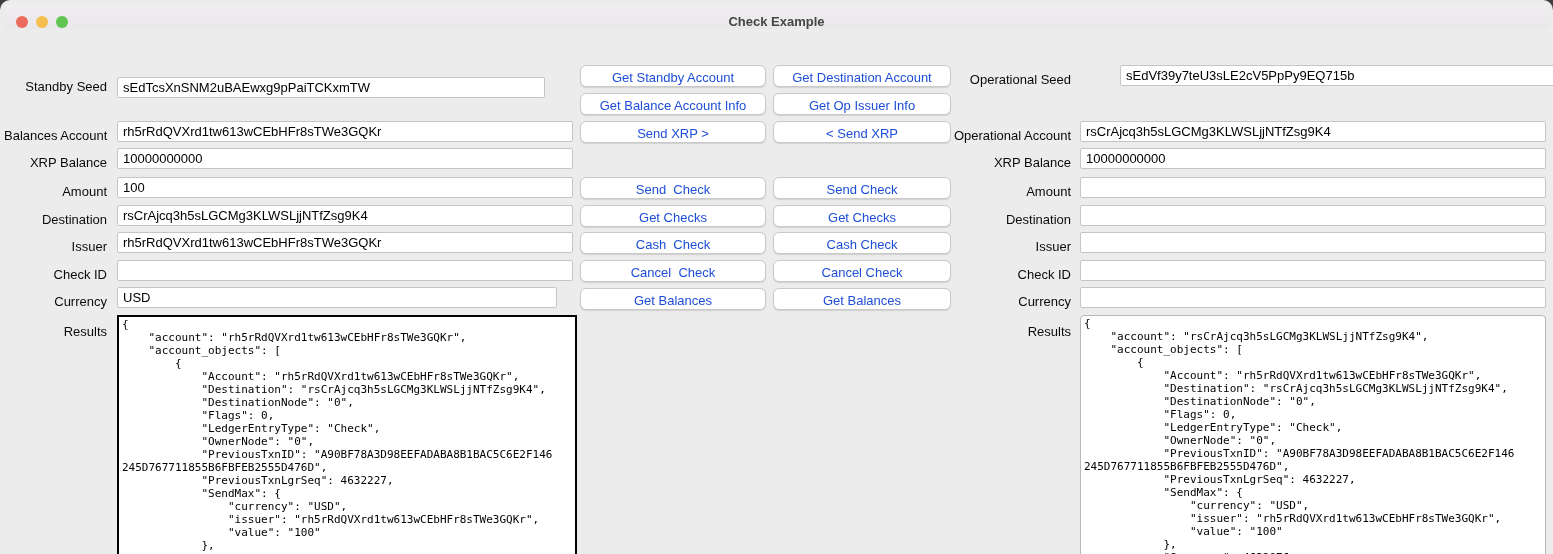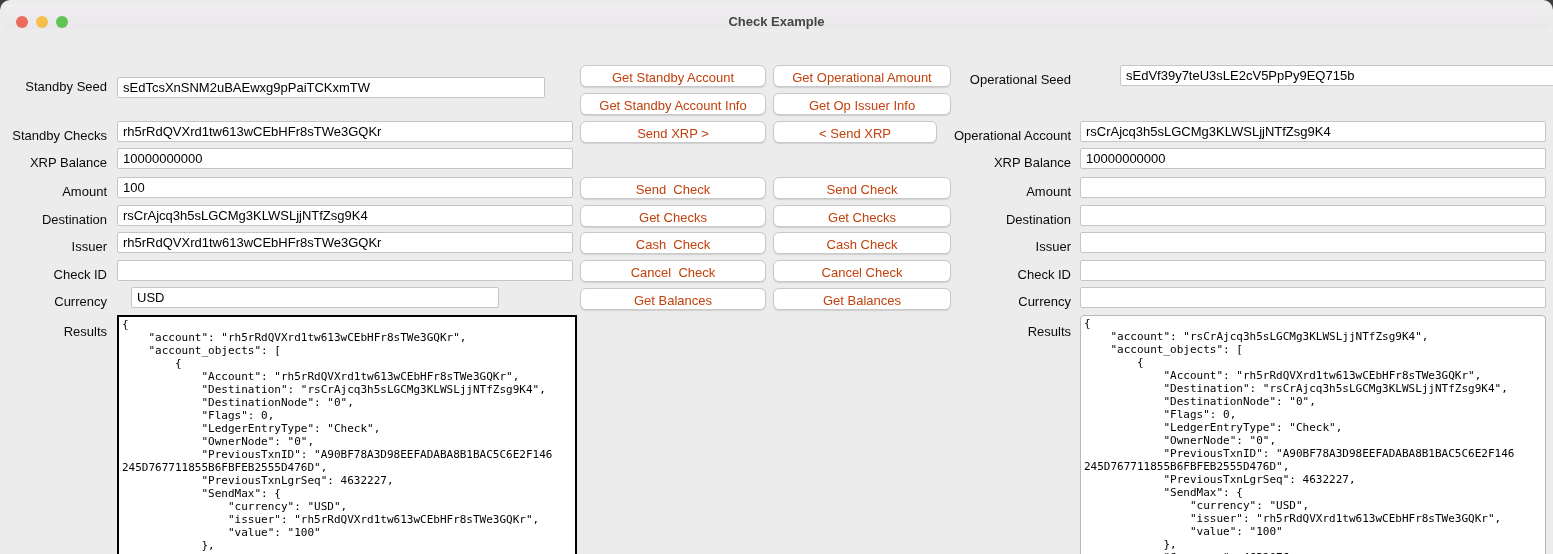--- a/index.html
+++ b/index.html
@@ -11,21 +11,21 @@
   .title { position: absolute; left: 0; right: 0; top: 0; height: 28px; line-height: 28px;
            text-align: center; font-size: 13px; font-weight: bold; color: #454545; }
   .traffic { position: absolute; left: 8px; top: 8px; display: flex; gap: 8px; }
   .tl { width: 12px; height: 12px; border-radius: 50%; display: inline-block; }
   .content { position: absolute; top: 29px; left: 0; width: 1553px; height: 525px; background: #ececec; }
   .lbl { position: absolute; height: 21px; line-height: 21px; font-size: 13px; color: #0b0b0b;
          text-align: right; white-space: nowrap; }
   .fld { position: absolute; height: 21px; font-size: 13px; color: #000; background: #fff;
          border: 1px solid #c5c5c5; border-radius: 2px; padding: 0 5px; outline: none;
          font-family: "Liberation Sans", sans-serif; }
-  .btn { position: absolute; height: 22px; font-size: 13px; color: #c2410c; background: #fff;
+  .btn { position: absolute; height: 22px; font-size: 13px; color: #1d4ed8; background: #fff;
          border: 1px solid #c9c9c9; border-radius: 6px; box-shadow: 0 1px 1px rgba(0,0,0,0.12);
          text-align: center; white-space: pre; font-family: "Liberation Sans", sans-serif; cursor: default; }
   .results { position: absolute; font-family: "DejaVu Sans Mono", monospace; font-size: 11px;
              line-height: 13px; background: #fff; color: #000; padding: 1px 3px;
              white-space: pre; overflow: hidden; resize: none; outline: none; border: none; }
   .results.focused { border: 2px solid #000; border-radius: 0; }
   .results.plain   { border: 1px solid #b8b8b8; border-radius: 4px; }
 </style>
 </head>
 <body>
@@ -37,34 +37,34 @@
       <span class="tl" style="background: rgb(245, 191, 79);"></span>
       <span class="tl" style="background: rgb(97, 197, 84);"></span>
     </div>
     <div class="title">Check Example</div>
   </div>
 
   <div class="content">
 
     <div class="lbl" style="left:0;width:111px;top:43px">Standby Seed</div>
     <input class="fld" style="left: 117px; width: 428px; top: 48px;" value="sEdTcsXnSNM2uBAEwxg9pPaiTCKxmTW">
-    <div class="lbl" style="left:0;width:111px;top:92px">Standby Checks</div>
+    <div class="lbl" style="left:0;width:111px;top:92px">Balances Account</div>
     <input class="fld" style="left: 117px; width: 456px; top: 92px;" value="rh5rRdQVXrd1tw613wCEbHFr8sTWe3GQKr">
     <div class="lbl" style="left:0;width:111px;top:119px">XRP Balance</div>
     <input class="fld" style="left: 117px; width: 456px; top: 119px;" value="10000000000">
     <div class="lbl" style="left:0;width:111px;top:148px">Amount</div>
     <input class="fld" style="left: 117px; width: 456px; top: 148px;" value="100">
     <div class="lbl" style="left:0;width:111px;top:176px">Destination</div>
     <input class="fld" style="left: 117px; width: 456px; top: 176px;" value="rsCrAjcq3h5sLGCMg3KLWSLjjNTfZsg9K4">
     <div class="lbl" style="left:0;width:111px;top:203px">Issuer</div>
     <input class="fld" style="left: 117px; width: 456px; top: 203px;" value="rh5rRdQVXrd1tw613wCEbHFr8sTWe3GQKr">
     <div class="lbl" style="left:0;width:111px;top:231px">Check ID</div>
     <input class="fld" style="left: 117px; width: 456px; top: 231px;" value="">
     <div class="lbl" style="left:0;width:111px;top:258px">Currency</div>
-    <input class="fld" style="left: 117px; width: 368px; top: 258px; margin-left: 14px;" value="USD">
+    <input class="fld" style="left: 117px; width: 440px; top: 258px;" value="USD">
 
     <div class="lbl" style="left:0;width:111px;top:288px">Results</div>
     <textarea class="results focused" style="left: 117px; top: 286px; width: 460px; height: 261px;" wrap="off">{
     "account": "rh5rRdQVXrd1tw613wCEbHFr8sTWe3GQKr",
     "account_objects": [
         {
             "Account": "rh5rRdQVXrd1tw613wCEbHFr8sTWe3GQKr",
             "Destination": "rsCrAjcq3h5sLGCMg3KLWSLjjNTfZsg9K4",
             "DestinationNode": "0",
             "Flags": 0,
@@ -75,31 +75,31 @@
             "PreviousTxnLgrSeq": 4632227,
             "SendMax": {
                 "currency": "USD",
                 "issuer": "rh5rRdQVXrd1tw613wCEbHFr8sTWe3GQKr",
                 "value": "100"
             },
             "Sequence": 4632076,
             "index": "6DB95D3FDD1F1EA3569428E4C22DC7E7357D0CE8F00</textarea>
 
     <button class="btn" style="left:580px;width:186px;top:36px">Get Standby Account</button>
-    <button class="btn" style="left:580px;width:186px;top:64px">Get Standby Account Info</button>
+    <button class="btn" style="left:580px;width:186px;top:64px">Get Balance Account Info</button>
     <button class="btn" style="left:580px;width:186px;top:92px">Send XRP &gt;</button>
     <button class="btn" style="left:580px;width:186px;top:148px">Send  Check</button>
     <button class="btn" style="left:580px;width:186px;top:176px">Get Checks</button>
     <button class="btn" style="left:580px;width:186px;top:203px">Cash  Check</button>
     <button class="btn" style="left:580px;width:186px;top:231px">Cancel  Check</button>
     <button class="btn" style="left:580px;width:186px;top:259px">Get Balances</button>
 
-    <button class="btn" style="left:773px;width:178px;top:36px">Get Operational Amount</button>
+    <button class="btn" style="left:773px;width:178px;top:36px">Get Destination Account</button>
     <button class="btn" style="left:773px;width:178px;top:64px">Get Op Issuer Info</button>
-    <button class="btn" style="left:773px;width:164px;top:92px">&lt; Send XRP</button>
+    <button class="btn" style="left:773px;width:178px;top:92px">&lt; Send XRP</button>
     <button class="btn" style="left:773px;width:178px;top:148px">Send Check</button>
     <button class="btn" style="left:773px;width:178px;top:176px">Get Checks</button>
     <button class="btn" style="left:773px;width:178px;top:203px">Cash Check</button>
     <button class="btn" style="left:773px;width:178px;top:231px">Cancel Check</button>
     <button class="btn" style="left:773px;width:178px;top:259px">Get Balances</button>
 
     <div class="lbl" style="left:875px;width:200px;top:36px">Operational Seed</div>
     <input class="fld" style="left: 1080px; width: 466px; top: 36px; margin-left: 40px;" value="sEdVf39y7teU3sLE2cV5PpPy9EQ715b">
     <div class="lbl" style="left:875px;width:200px;top:92px">Operational Account</div>
     <input class="fld" style="left: 1080px; width: 466px; top: 92px;" value="rsCrAjcq3h5sLGCMg3KLWSLjjNTfZsg9K4">

